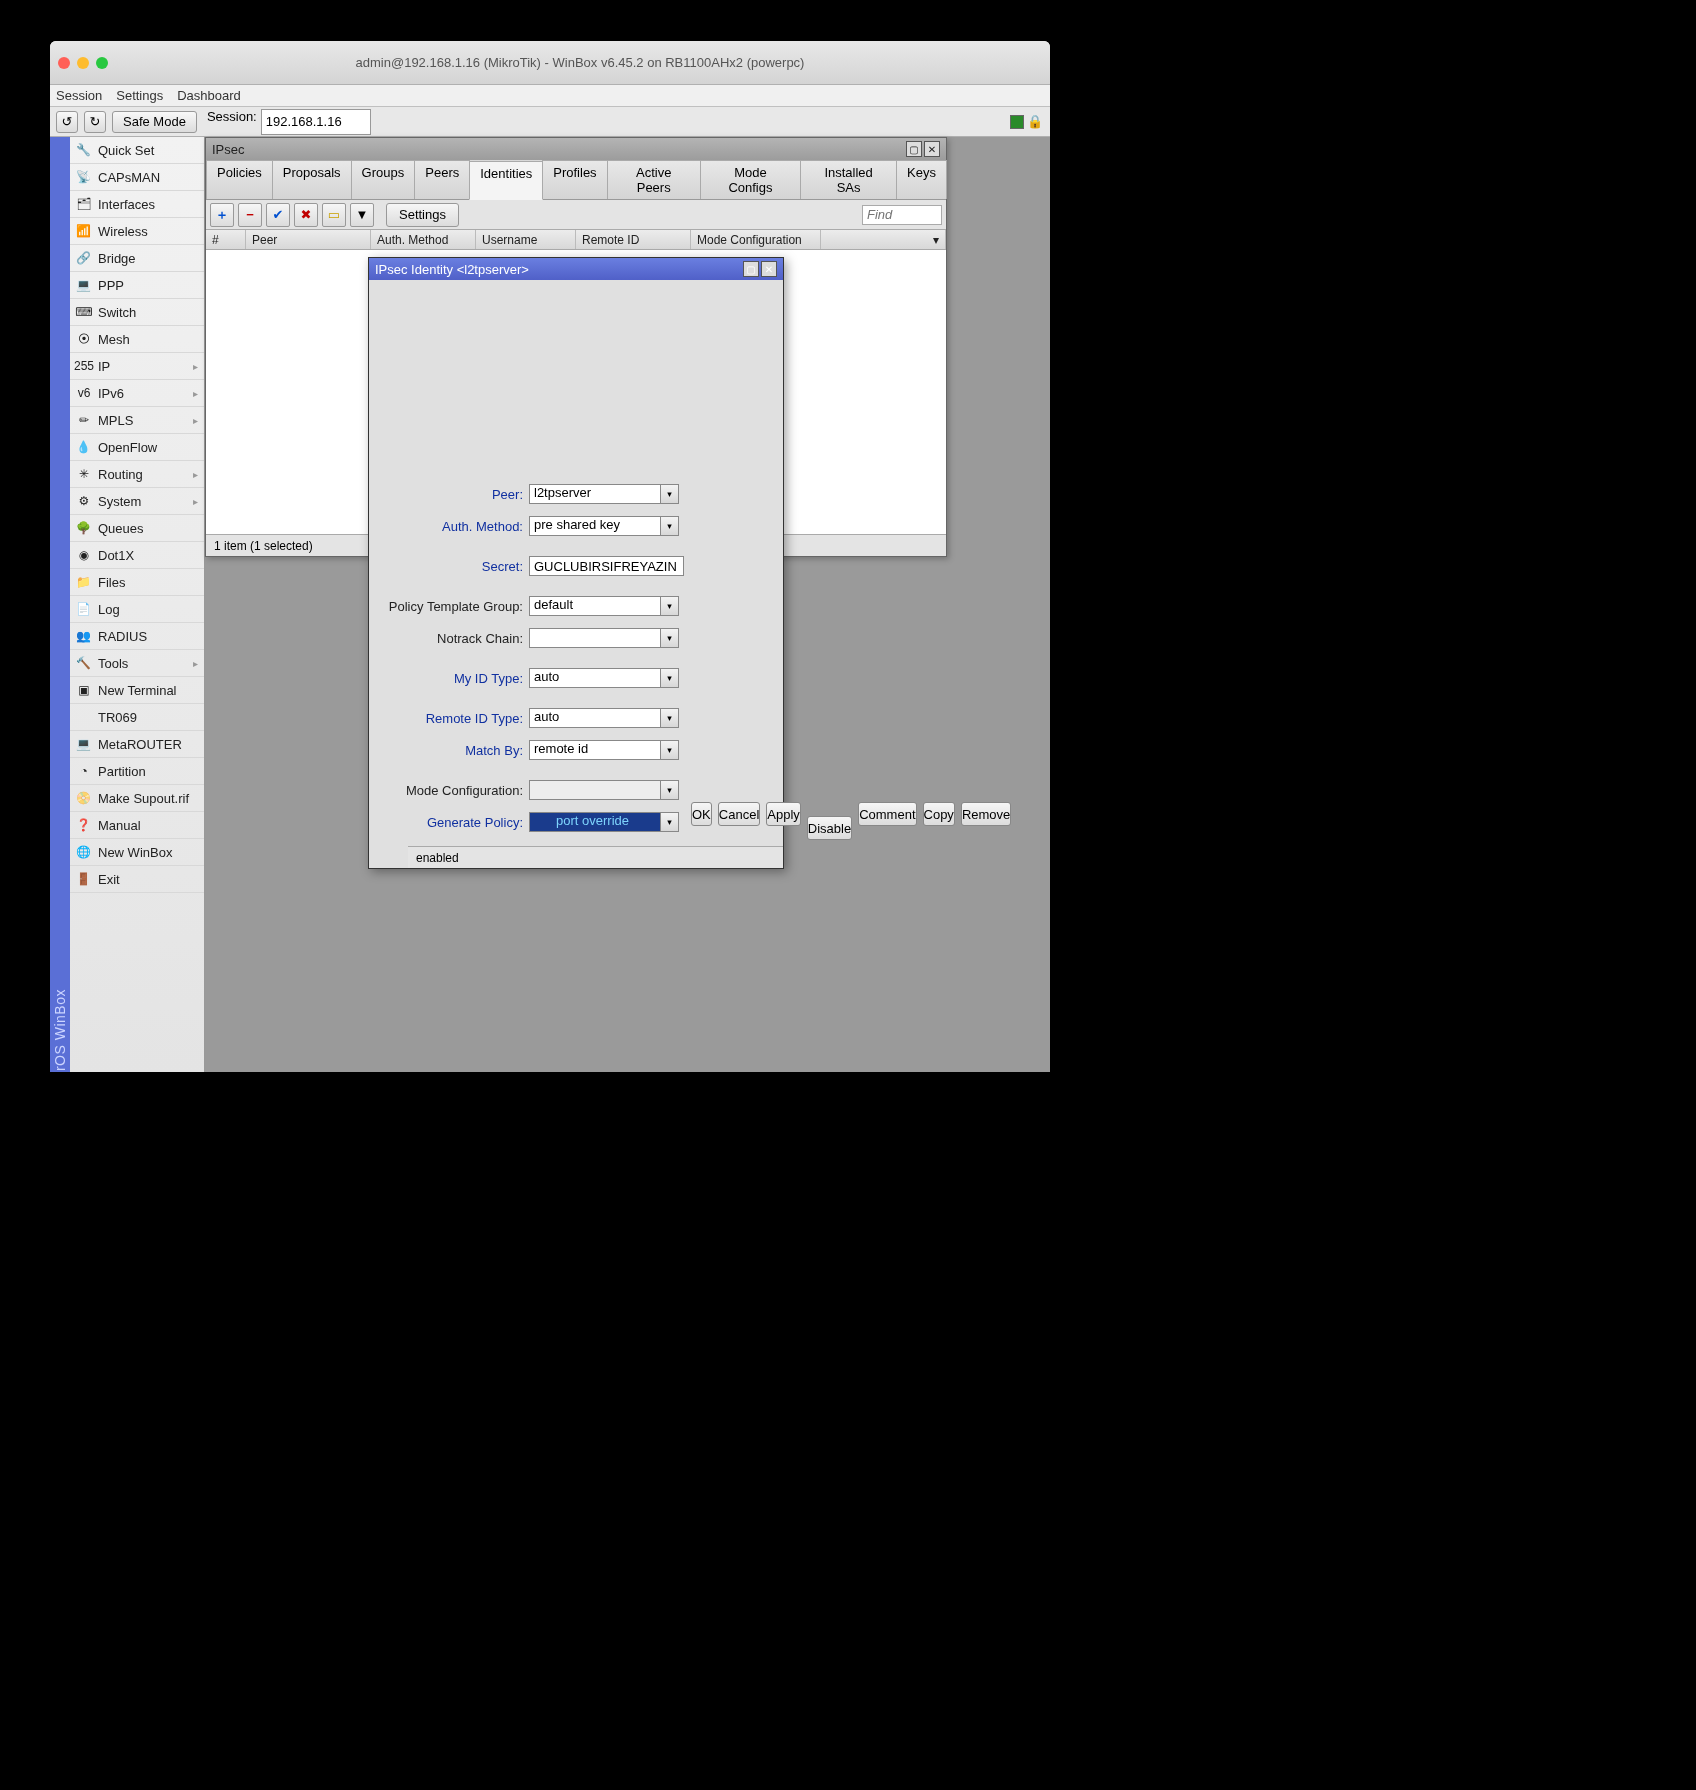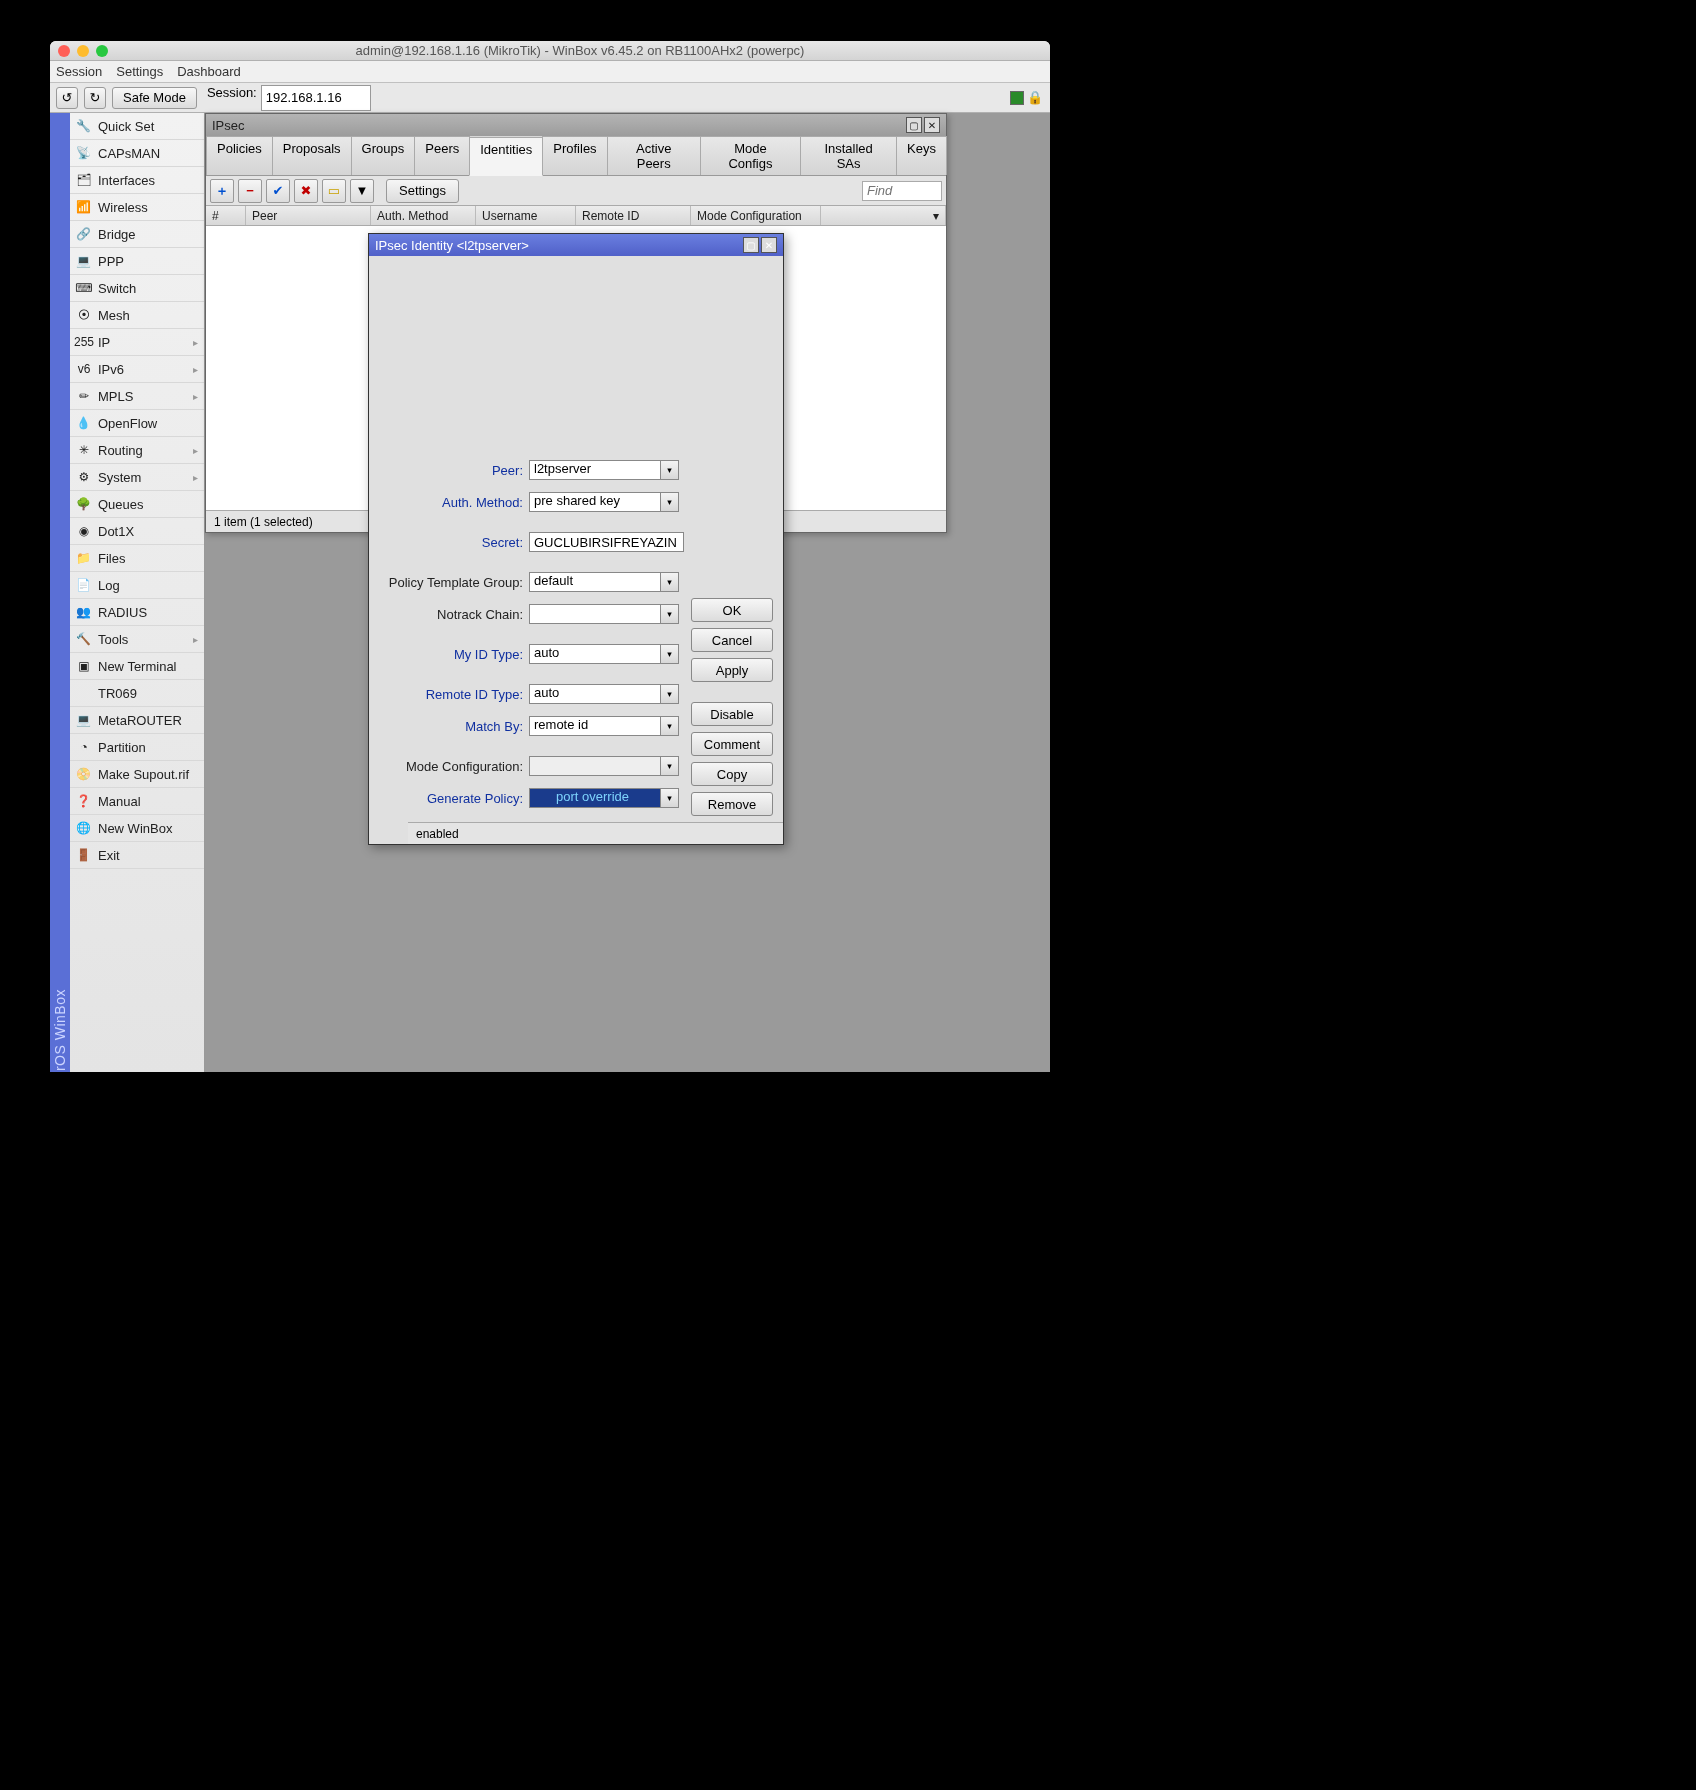--- a/index.html
+++ b/index.html
@@ -1,18 +1,18 @@
 <!DOCTYPE html>
 <html><head>
 <meta charset="utf-8">
 <style>
 * { box-sizing: border-box; margin: 0; padding: 0; font-family: "Lucida Grande", Arial, sans-serif; font-size: 13px; }
 body { background: #000; width: 1696px; height: 1790px; }
 .frame { position: absolute; left: 50px; top: 41px; width: 1000px; height: 1031px; background: #ececec; border-radius: 6px 6px 0 0; box-shadow: 0 10px 40px rgba(0,0,0,.5); display: flex; flex-direction: column; overflow: hidden; }
-.titlebar-mac { height: 20px; background: linear-gradient(#e8e8e8,#d4d4d4); display: flex; align-items: center; padding: 4px 8px; border-bottom: 1px solid #b0b0b0; }
+.titlebar-mac { height: 44px; background: linear-gradient(#e8e8e8,#d4d4d4); display: flex; align-items: center; padding: 4px 8px; border-bottom: 1px solid #b0b0b0; }
 .traffic { display: flex; gap: 7px; margin-right: 10px; }
 .dot { width: 12px; height: 12px; border-radius: 50%; }
 .red { background: #ff5f57; } .yellow { background: #febc2e; } .green { background: #28c840; }
 .titlebar-title { flex: 1; text-align: center; color: #555; font-size: 13px; }
 .menubar { height: 22px; background: #f0f0f0; border-bottom: 1px solid #c0c0c0; display: flex; align-items: center; padding: 0 6px; gap: 14px; color: #333; }
 .menubar span { cursor: default; }
 .toolbar { height: 30px; background: #e8e8e8; border-bottom: 1px solid #b0b0b0; display: flex; align-items: center; padding: 0 6px; gap: 6px; }
 .btn-small { height: 22px; min-width: 22px; padding: 0 4px; background: linear-gradient(#f8f8f8,#dcdcdc); border: 1px solid #999; border-radius: 3px; display: inline-flex; align-items: center; justify-content: center; cursor: pointer; }
 .btn-safe { padding: 0 10px; }
 .session-box { display: inline-flex; margin-left: 4px; }
@@ -50,21 +50,21 @@
 .form { flex: 1; }
 .form-row { display: flex; align-items: center; height: 28px; margin-bottom: 4px; }
 .form-row.gap { margin-top: 12px; }
 .form-lbl { width: 150px; text-align: right; padding-right: 6px; color: #1030a0; font-size: 13px; }
 .form-lbl.black { color: #222; }
 .form-ctl { width: 150px; display: flex; }
 .form-ctl input, .form-ctl .select { flex: 1; height: 20px; border: 1px solid #888; background: #fff; padding: 0 4px; font-size: 13px; }
 .form-ctl .select.empty { background: #eee; }
 .select.sel { background: #1a3b8c; color: #7dd3fc; padding-left: 26px; }
 .dd { width: 18px; height: 20px; border: 1px solid #888; border-left: none; background: linear-gradient(#f4f4f4,#d8d8d8); display: inline-flex; align-items: center; justify-content: center; font-size: 9px; cursor: pointer; }
-.btns { width: 82px; display: flex; flex-direction: column; gap: 6px; }
+.btns { width: 82px; display: flex; gap: 6px; }
 .dlg-btn { height: 24px; border: 1px solid #888; background: linear-gradient(#f6f6f6,#dcdcdc); border-radius: 3px; cursor: pointer; font-size: 13px; }
 .dlg-status { height: 22px; border-top: 1px solid #aaa; padding: 0 8px; display: flex; align-items: center; font-size: 12px; background: #e4e4e4; margin-left: 39px; }
 </style>
 </head>
 <body>
 
 <div class="frame">
   <div class="titlebar-mac">
     <div class="traffic">
       <div class="dot red"></div>

